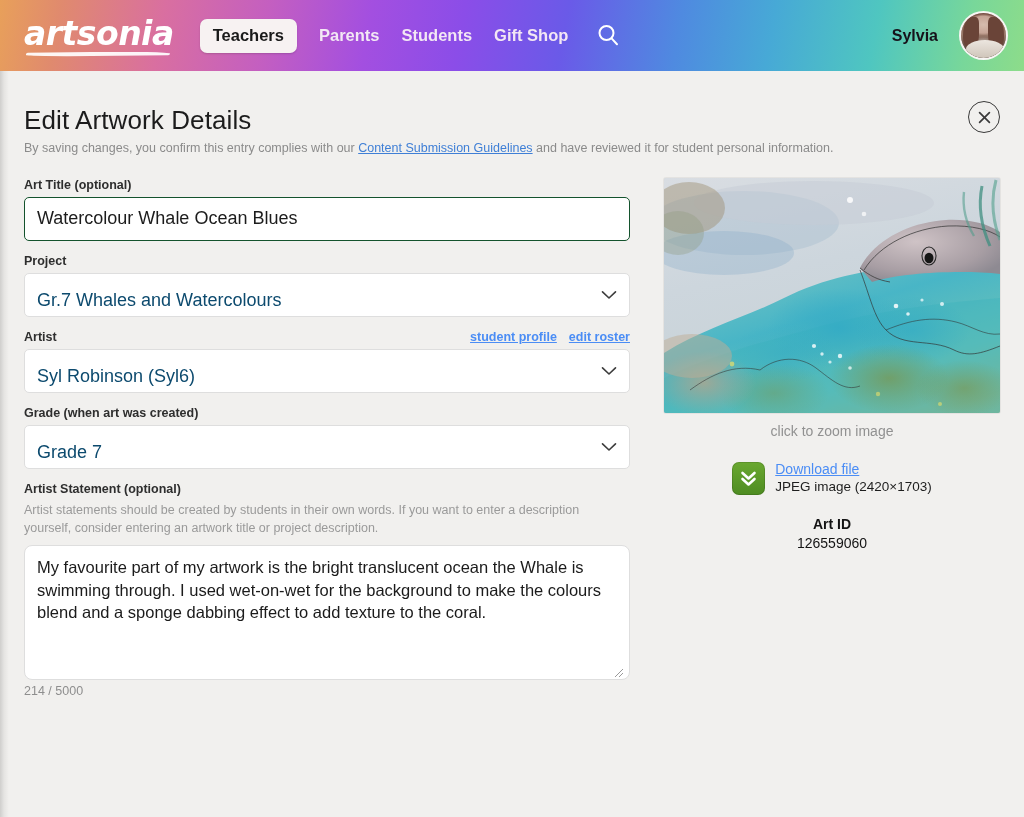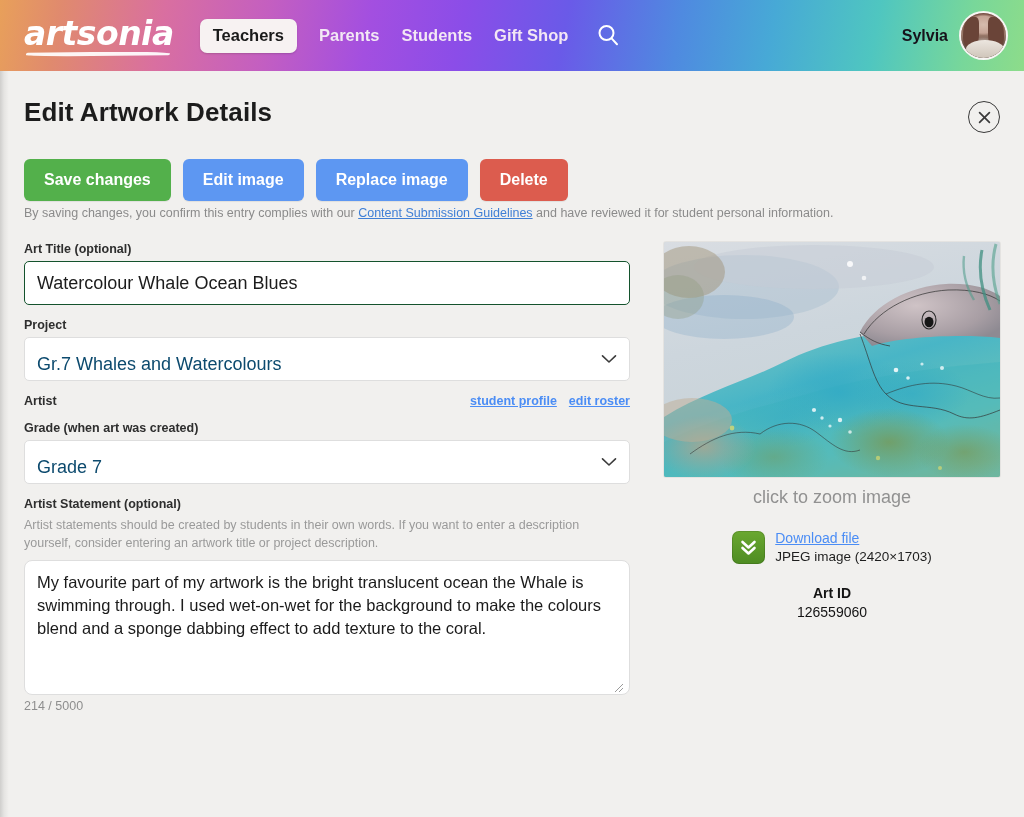--- a/index.html
+++ b/index.html
@@ -87,21 +87,21 @@
     margin-left: 28px;
     cursor: pointer;
     display: flex;
     align-items: center;
   }
 
   .nav-right {
     margin-left: auto;
     display: flex;
     align-items: center;
-    gap: 11px;
+    gap: 21px;
   }
   .nav-user {
     color: #16121a;
     font-size: 16px;
     font-weight: bold;
     cursor: pointer;
   }
   .avatar {
     width: 49px; height: 49px;
     border-radius: 50%;
@@ -153,23 +153,24 @@
 
   .page-inner { padding: 26px 24px 0 24px; }
 
   .page-head {
     display: flex;
     align-items: flex-start;
     justify-content: space-between;
   }
   .page-title {
     font-size: 26px;
-    font-weight: 700;
+    font-weight: 400;
     color: #1c1c1c;
     letter-spacing: .1px;
+    margin-top: 8px;
   }
   .close-btn {
     width: 32px; height: 32px;
     border-radius: 50%;
     border: 1.6px solid #3a3a3a;
     display: flex; align-items: center; justify-content: center;
     cursor: pointer;
     margin-top: 4px;
     flex: none;
   }
@@ -311,21 +312,21 @@
     overflow: hidden;
     cursor: pointer;
     position: relative;
     background: #cfd6d4;
     box-shadow: 0 0 0 1px rgba(0,0,0,.05);
   }
   .artwork svg { display:block; width:100%; height:100%; }
 
   .zoom-hint {
     text-align: center;
-    font-size: 18px;
+    font-size: 14px;
     color: #919191;
     margin-top: 10px;
     cursor: pointer;
   }
 
   .download-row {
     display: flex;
     align-items: center;
     justify-content: center;
     gap: 10px;
@@ -407,26 +408,20 @@
   <div class="page-head">
     <div class="page-title">Edit Artwork Details</div>
     <div class="close-btn">
       <svg width="17" height="17" viewBox="0 0 17 17">
         <line x1="3.6" y1="3.6" x2="13.4" y2="13.4" stroke="#3a3a3a" stroke-width="1.7" stroke-linecap="round"></line>
         <line x1="13.4" y1="3.6" x2="3.6" y2="13.4" stroke="#3a3a3a" stroke-width="1.7" stroke-linecap="round"></line>
       </svg>
     </div>
   </div>
 
-  <div class="btn-row">
-    <button class="btn btn-green">Save changes</button>
-    <button class="btn btn-blue">Edit image</button>
-    <button class="btn btn-blue">Replace image</button>
-    <button class="btn btn-red">Delete</button>
-  </div>
 
   <div class="disclaimer">
     <span>By saving changes, you confirm this entry complies with our </span><a>Content Submission Guidelines</a><span> and have reviewed it for student personal information.</span>
   </div>
 
   <div class="content">
 
     <div class="col-left">
 
       <div class="field">
@@ -450,20 +445,28 @@
         </div>
       </div>
 
       <div class="field">
         <div class="field-label-row">
           <div class="field-label">Artist</div>
           <div class="field-links">
             <a>student profile</a>
             <a>edit roster</a>
           </div>
+        </div>
+        <div class="select-wrap">
+          <div class="select-box">Syl Robinson (Syl6)</div>
+          <span class="chev">
+            <svg width="16" height="10" viewBox="0 0 16 10">
+                  <polyline points="1.5,1.8 8,8 14.5,1.8" fill="none" stroke="#3c3c3c" stroke-width="1.6" stroke-linecap="round" stroke-linejoin="round"></polyline>
+                </svg>
+          </span>
         </div>
       </div>
 
       <div class="field">
         <div class="field-label-row">
           <div class="field-label">Grade (when art was created)</div>
         </div>
         <div class="select-wrap">
           <div class="select-box">Grade 7</div>
           <span class="chev">

